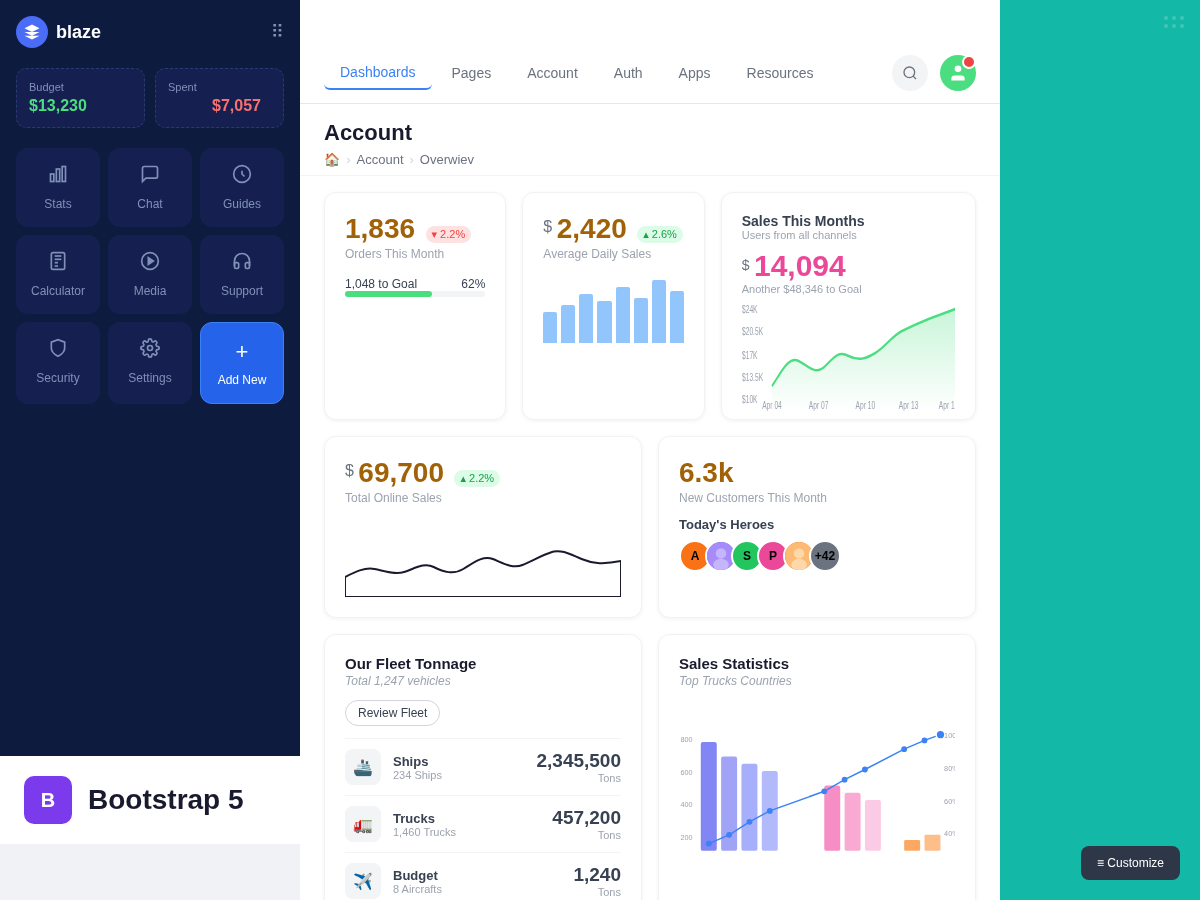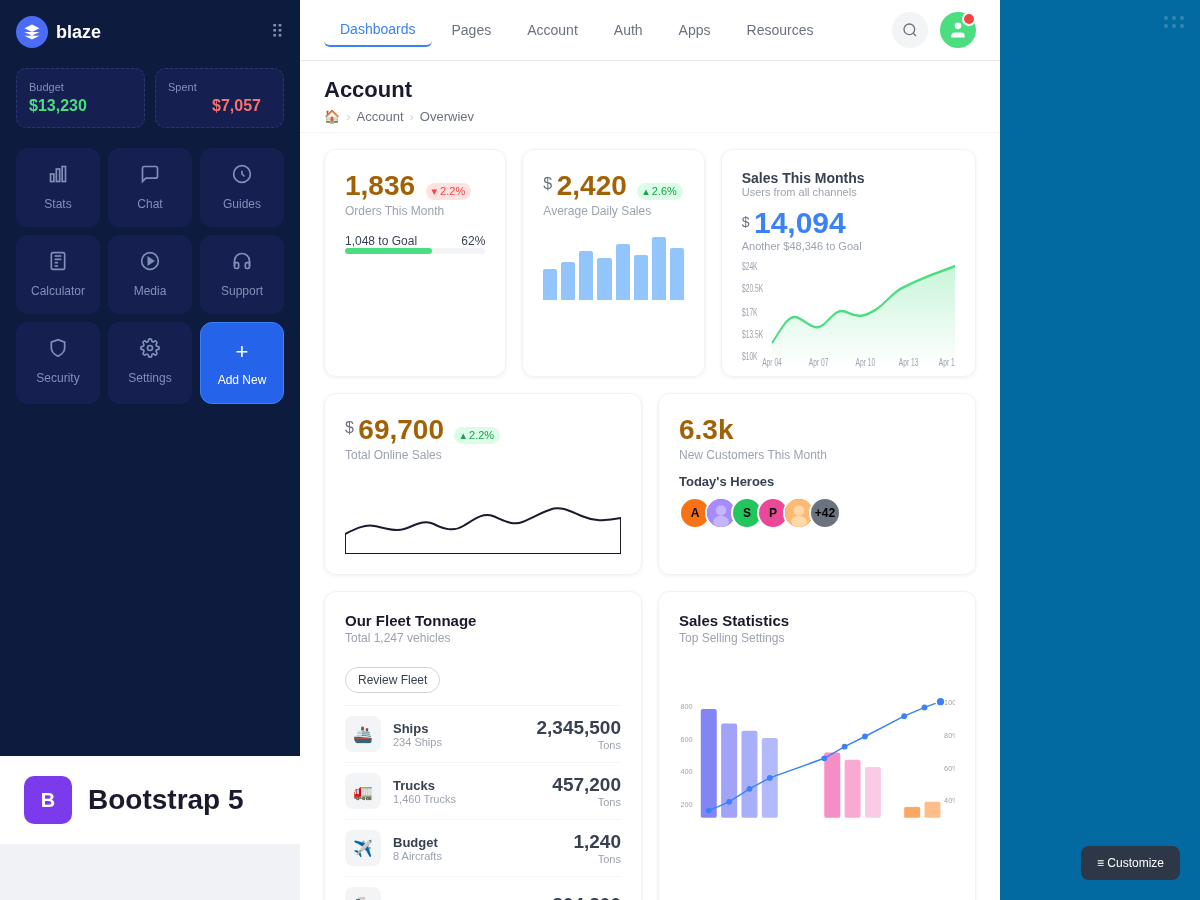--- a/index.html
+++ b/index.html
@@ -29,21 +29,21 @@
     .nav-item.active .nav-item-label { color: white; }
 
     .bootstrap-badge { position: absolute; bottom: 0; left: 0; right: 0; background: white; padding: 20px 24px; display: flex; align-items: center; gap: 16px; border-radius: 0; }
     .bootstrap-icon { width: 48px; height: 48px; background: #7c3aed; border-radius: 10px; display: flex; align-items: center; justify-content: center; color: white; font-weight: 900; font-size: 20px; }
     .bootstrap-text { font-size: 28px; font-weight: 700; color: #1a1a2e; }
 
     
     .main { flex: 1; display: flex; flex-direction: column; background: white; overflow: hidden; }
 
     
-    .topnav { display: flex; align-items: center; justify-content: space-between; padding: 12px 24px; border-bottom: 1px solid #e5e7eb; background: white; }
+    .topnav { display: flex; align-items: center; justify-content: space-between; padding: 12px 24px; border-bottom: 1px solid #e5e7eb; background: white; margin-top: 43px; }
     .topnav-links { display: flex; align-items: center; gap: 4px; }
     .topnav-link { padding: 8px 16px; color: #6b7280; font-size: 14px; cursor: pointer; border-radius: 6px; }
     .topnav-link.active { color: #3b82f6; border-bottom: 2px solid #3b82f6; }
     .topnav-actions { display: flex; align-items: center; gap: 12px; }
     .search-icon-btn { width: 36px; height: 36px; border-radius: 50%; background: #f3f4f6; display: flex; align-items: center; justify-content: center; cursor: pointer; color: #6b7280; }
     .user-avatar { width: 36px; height: 36px; border-radius: 50%; background: #4ade80; display: flex; align-items: center; justify-content: center; position: relative; cursor: pointer; }
     .user-avatar::after { content: ''; position: absolute; top: 0; right: 0; width: 10px; height: 10px; background: #ef4444; border-radius: 50%; border: 2px solid white; }
 
     
     .page-header { padding: 16px 24px 8px; border-bottom: 1px solid #f3f4f6; }
@@ -83,33 +83,33 @@
 
     .heroes-section { margin-top: 12px; }
     .heroes-label { font-size: 13px; font-weight: 600; color: #374151; margin-bottom: 8px; }
     .heroes-avatars { display: flex; align-items: center; gap: -4px; }
     .hero-avatar { width: 32px; height: 32px; border-radius: 50%; border: 2px solid white; margin-right: -6px; overflow: hidden; display: flex; align-items: center; justify-content: center; font-weight: 600; font-size: 12px; }
 
     
     .bottom-row { display: grid; grid-template-columns: 1fr 1fr; gap: 16px; }
     .fleet-card, .sales-stats-card { background: white; border-radius: 12px; padding: 20px; border: 1px solid #f0f2f5; box-shadow: 0 1px 4px rgba(0,0,0,0.06); }
     .card-title { font-size: 15px; font-weight: 700; color: #1a1a2e; margin-bottom: 2px; }
-    .card-subtitle { font-size: 12px; color: #9ca3af; margin-bottom: 22px; }
+    .card-subtitle { font-size: 12px; color: #9ca3af; margin-bottom: 12px; font-style: italic; }
     .review-fleet-btn { border: 1px solid #d1d5db; background: white; padding: 5px 12px; border-radius: 20px; font-size: 12px; color: #374151; cursor: pointer; margin-bottom: 12px; }
     .fleet-item { display: flex; align-items: center; padding: 10px 0; border-top: 1px solid #f3f4f6; gap: 12px; }
     .fleet-icon { width: 36px; height: 36px; background: #f3f4f6; border-radius: 8px; display: flex; align-items: center; justify-content: center; color: #6b7280; font-size: 16px; }
     .fleet-info { flex: 1; }
     .fleet-name { font-size: 13px; font-weight: 600; color: #374151; }
     .fleet-count { font-size: 11px; color: #9ca3af; }
     .fleet-value { text-align: right; }
     .fleet-tons { font-size: 19px; font-weight: 600; color: #374151; }
     .fleet-unit { font-size: 11px; color: #9ca3af; }
 
     
-    .right-panel { width: 200px; min-width: 200px; background: #0369a1; position: relative; overflow: hidden; }
+    .right-panel { width: 200px; min-width: 200px; background: #14b8a6; position: relative; overflow: hidden; }
     .customize-btn { position: absolute; bottom: 20px; right: 20px; background: #2d3748; color: white; border: none; padding: 10px 16px; border-radius: 8px; font-size: 12px; cursor: pointer; display: flex; align-items: center; gap: 6px; }
 
     
     .axis-label { font-size: 10px; fill: #9ca3af; }
   </style>
 </head>
 <body>
 
 <div class="sidebar">
   <div class="sidebar-header">
@@ -316,21 +316,21 @@
         </div>
       </div>
 
       <div class="stat-card sales-this-month" style="padding-bottom:8px;">
         <div>
           <div style="font-size:14px;font-weight:600;color:#374151;">Sales This Months</div>
           <div style="font-size:11px;color:#9ca3af;">Users from all channels</div>
         </div>
         <div style="margin-top:8px;">
           <span style="font-size:14px;color:#6b7280;vertical-align:super;">$</span>
-          <span style="font-size:30px;font-weight:700;color:#3b82f6;">14,094</span>
+          <span style="font-size:30px;font-weight:700;color:#ec4899;">14,094</span>
         </div>
         <div style="font-size:11px;color:#9ca3af;margin-bottom:6px;">Another $48,346 to Goal</div>
 
         <div style="position:relative;height:110px;">
           <svg width="100%" height="110" viewBox="0 0 320 110" preserveAspectRatio="none">
 
             <text x="0" y="12" class="axis-label">$24K</text>
             <text x="0" y="34" class="axis-label">$20.5K</text>
             <text x="0" y="58" class="axis-label">$17K</text>
             <text x="0" y="80" class="axis-label">$13.5K</text>
@@ -452,21 +452,21 @@
             <div class="fleet-name">Trains</div>
           </div>
           <div class="fleet-value">
             <div class="fleet-tons">804,300</div>
           </div>
         </div>
       </div>
 
       <div class="sales-stats-card">
         <div class="card-title">Sales Statistics</div>
-        <div class="card-subtitle">Top Selling Settings</div>
+        <div class="card-subtitle">Top Trucks Countries</div>
 
         <div style="height:200px;position:relative;">
           <svg width="100%" height="200" viewBox="0 0 380 200">
 
             <text x="2" y="20" class="axis-label">800</text>
             <text x="2" y="65" class="axis-label">600</text>
             <text x="2" y="110" class="axis-label">400</text>
             <text x="2" y="155" class="axis-label">200</text>
 
             <rect x="30" y="20" width="22" height="150" rx="3" fill="#6366f1" opacity="0.8"></rect>

